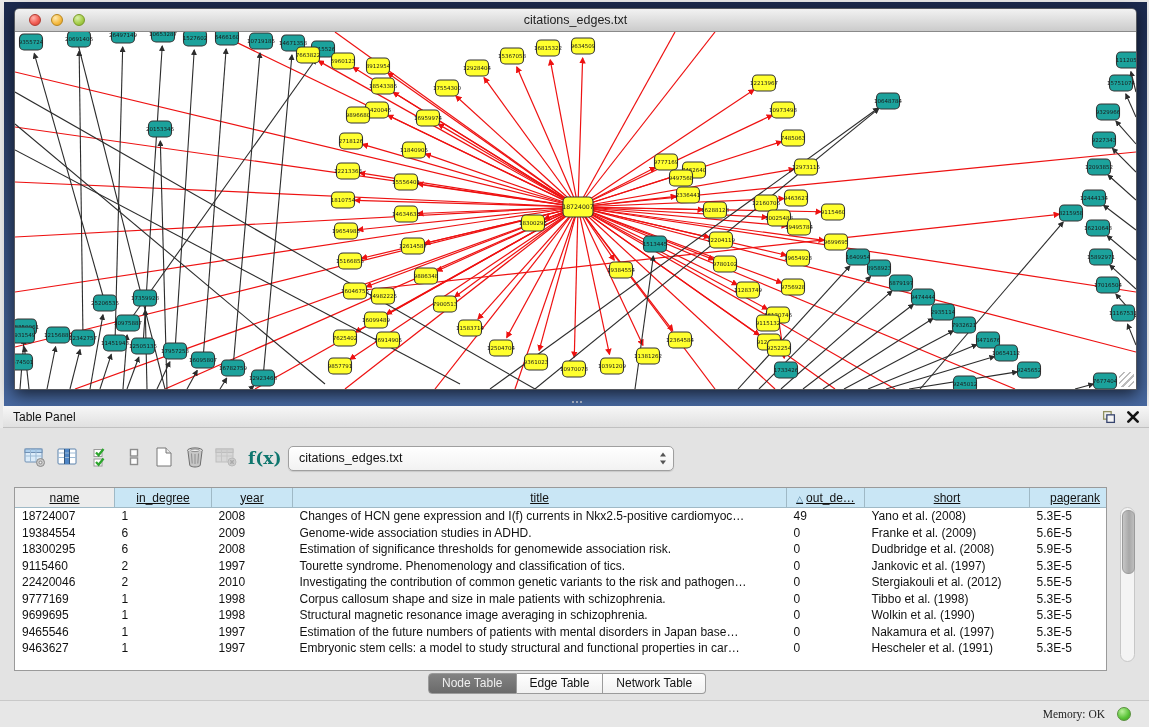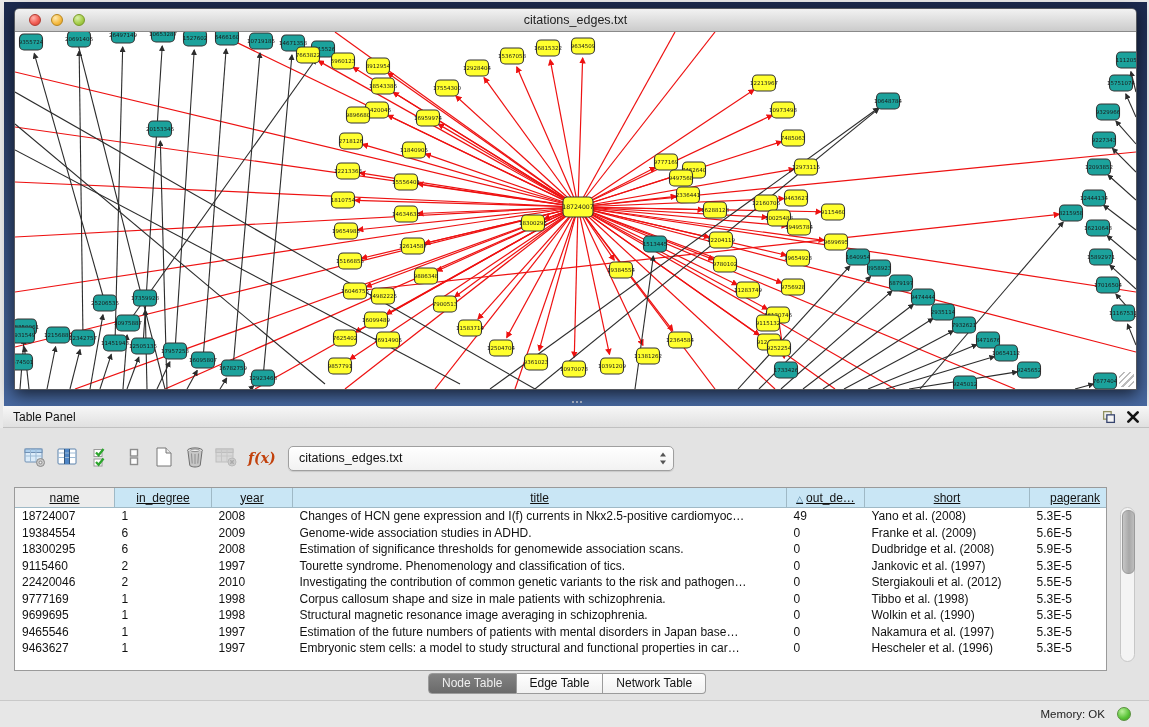--- a/index.html
+++ b/index.html
@@ -23,21 +23,21 @@
   .split-grip{position:absolute;left:567px;top:398px;width:12px;height:5px;
     background:radial-gradient(circle,#9aa3b5 1px,transparent 1.5px);background-size:4px 4px;}
   
   .panel-header{position:absolute;left:3px;top:406px;width:1149px;height:22px;
     background:linear-gradient(#f7f7f7,#e0e0e0);border-bottom:1px solid #c0c0c0;box-sizing:border-box;}
   .panel-title{position:absolute;left:10px;top:4px;font-size:12px;color:#111;}
   .ph-icon{position:absolute;top:4px;width:14px;height:14px;cursor:pointer;}
   .ph-float{right:36px;} .ph-close{right:12px;}
   .panel-body{position:absolute;left:0;top:428px;width:1149px;height:272px;background:#e3e3e3;}
   .tool-btn{position:absolute;top:17px;width:26px;height:26px;}
-  .fx{font-family:"DejaVu Serif",serif;font-style:italic;font-weight:bold;font-size:14px;color:#c2410c;line-height:26px;}
+  .fx{font-family:"DejaVu Serif",serif;font-weight:bold;font-size:17px;color:#0f766e;line-height:26px;}
   .combo{position:absolute;left:288px;top:18px;width:384px;height:23px;background:linear-gradient(#ffffff,#f2f2f2);
     border:1px solid #9f9f9f;border-radius:5px;box-shadow:inset 0 1px 1px rgba(255,255,255,.8),0 1px 1px rgba(0,0,0,.12);}
   .combo-text{position:absolute;left:10px;top:4px;font-size:12.5px;color:#111;}
   .combo-arrows{position:absolute;right:6px;top:4px;}
   
   .table-wrap{position:absolute;left:14px;top:59px;width:1093px;height:184px;background:#fff;
     border:1px solid #9a9a9a;box-sizing:border-box;overflow:hidden;}
   table.grid{border-collapse:collapse;table-layout:fixed;width:1071px;font-size:12px;color:#111;}
   table.grid th{height:19px;font-weight:normal;text-align:center;border-right:1px solid #9fb9c6;
     border-bottom:1px solid #9fb9c6;padding:0 2px;overflow:hidden;white-space:nowrap;text-decoration:underline;}
@@ -51,21 +51,21 @@
   
   .tabs{position:absolute;left:428px;top:245px;height:30px;white-space:nowrap;}
   .tab{display:inline-block;height:19px;line-height:19px;font-size:12px;padding:0 13px;
     background:linear-gradient(#ffffff,#f1f1f1);border:1px solid #9b9b9b;border-left:none;color:#111;cursor:pointer;}
   .tab:first-child{border-left:1px solid #9b9b9b;border-radius:4px 0 0 4px;}
   .tab:last-child{border-radius:0 4px 4px 0;}
   .tab.active{background:linear-gradient(#838383,#6a6a6a);color:#efefef;}
   
   .statusbar{position:absolute;left:0;top:700px;width:1149px;height:27px;background:#e7e7e7;
     border-top:1px solid #c9c9c9;box-sizing:border-box;}
-  .mem-label{position:absolute;right:44px;top:7px;font-size:11.5px;color:#222;}
+  .mem-label{position:absolute;right:44px;top:7px;font-size:11.5px;color:#222;font-family:Liberation Serif, serif;}
   .mem-dot{position:absolute;right:18px;top:6px;width:14px;height:14px;border-radius:50%;
     background:radial-gradient(circle at 35% 28%,#b9f09a,#58c236 60%,#3f9c24);border:1px solid #58903c;box-sizing:border-box;}
 </style>
 </head>
 <body>
 
 <div class="screen">
 
   <div class="desktop">
     <div class="net-window">
@@ -791,21 +791,21 @@
               <td>2009</td>
               <td>Genome-wide association studies in ADHD.</td>
               <td>0</td>
               <td>Franke et al. (2009)</td>
               <td>5.6E-5</td>
             </tr>
             <tr>
               <td>18300295</td>
               <td>6</td>
               <td>2008</td>
-              <td>Estimation of significance thresholds for genomewide association scans.</td>
+              <td>Estimation of significance thresholds for genomewide association risk.</td>
               <td>0</td>
               <td>Dudbridge et al. (2008)</td>
               <td>5.9E-5</td>
             </tr>
             <tr>
               <td>9115460</td>
               <td>2</td>
               <td>1997</td>
               <td>Tourette syndrome. Phenomenology and classification of tics.</td>
               <td>0</td>
@@ -847,21 +847,21 @@
               <td>0</td>
               <td>Nakamura et al. (1997)</td>
               <td>5.3E-5</td>
             </tr>
             <tr>
               <td>9463627</td>
               <td>1</td>
               <td>1997</td>
               <td>Embryonic stem cells: a model to study structural and functional properties in car…</td>
               <td>0</td>
-              <td>Hescheler et al. (1996)</td>
+              <td>Hescheler et al. (1991)</td>
               <td>5.3E-5</td>
             </tr>
           </tbody>
       </table>
     </div>
 
     <div class="vscroll">
         <div class="vthumb"></div>
       </div>
 

